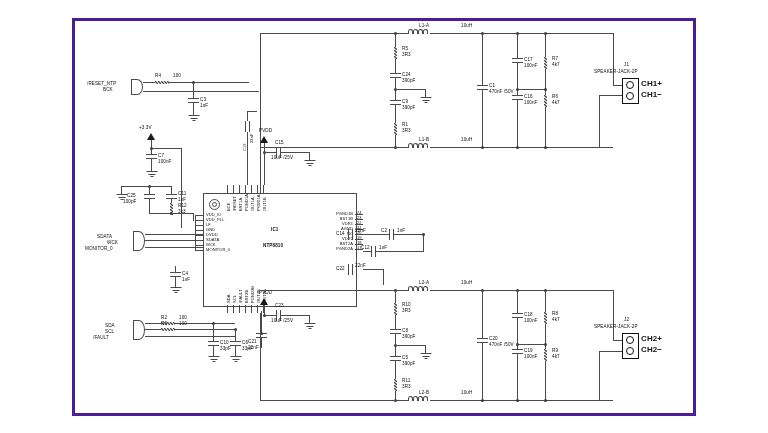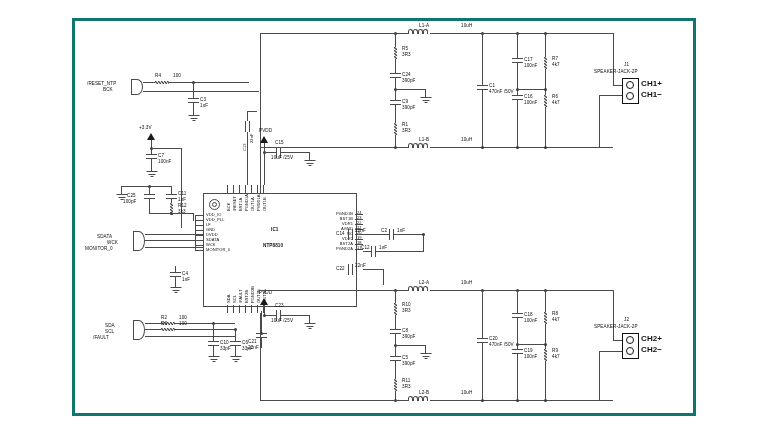--- a/index.html
+++ b/index.html
@@ -1,18 +1,18 @@
 <!DOCTYPE html>
 <html><head>
 <meta charset="utf-8">
 <style>
   html,body{margin:0;padding:0;background:#ffffff;}
   body{width:768px;height:433px;font-family:"Liberation Sans",sans-serif;overflow:hidden;}
   #sheet{position:relative;width:768px;height:433px;background:#ffffff;}
-  #frame{position:absolute;left:72px;top:18px;width:624px;height:398px;border:3px solid #0f766e;background:#fff;box-sizing:border-box;}
+  #frame{position:absolute;left:72px;top:18px;width:624px;height:398px;border:3px solid #4c1d95;background:#fff;box-sizing:border-box;}
   .lbl{position:absolute;font-size:4.6px;line-height:5.2px;color:#111;white-space:nowrap;letter-spacing:.1px;}
   .lbl.b{font-weight:bold;}
   .lbl.s{font-size:4.0px;line-height:4.4px;}
   .lbl.v{transform-origin:0 0;transform:rotate(-90deg);}
   .lbl.big{font-size:8px;font-weight:bold;line-height:9px;}
   .wire{position:absolute;background:#4a4a4a;}
   .wh{height:1px;}
   .wv{width:1px;}
   .node{position:absolute;width:3px;height:3px;border-radius:50%;background:#3a3a3a;}
   

